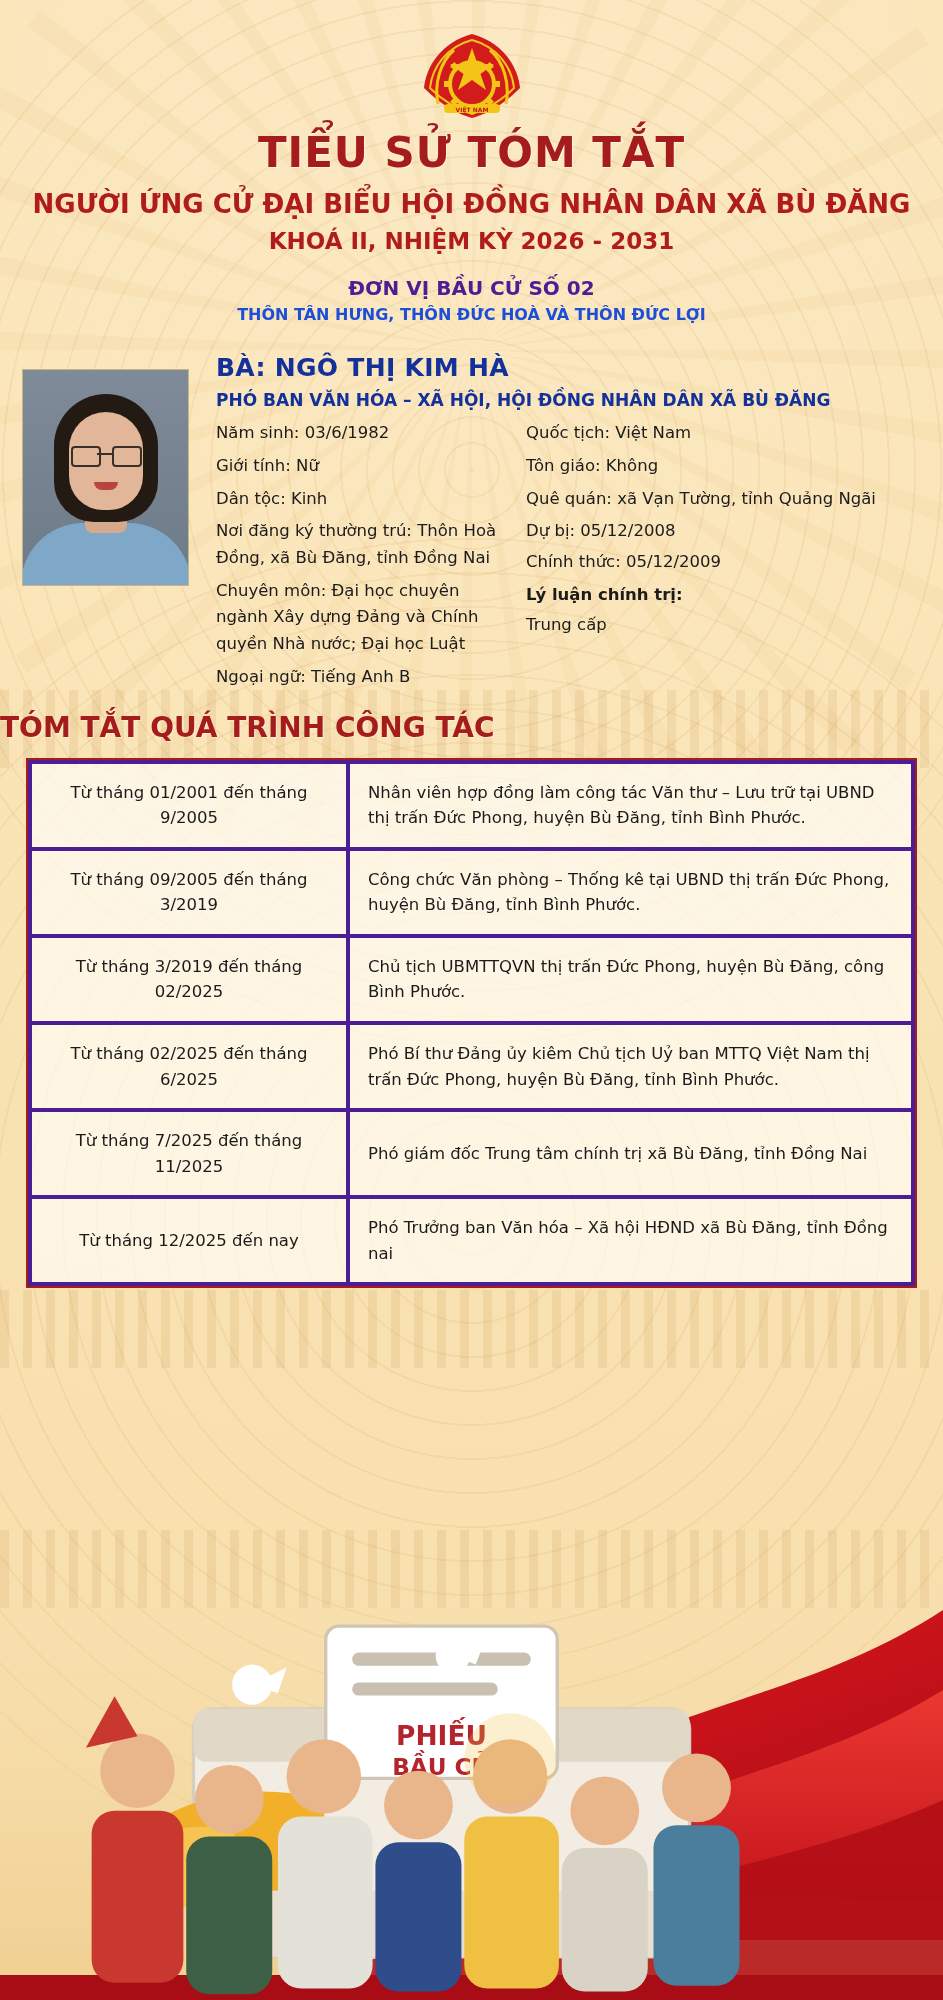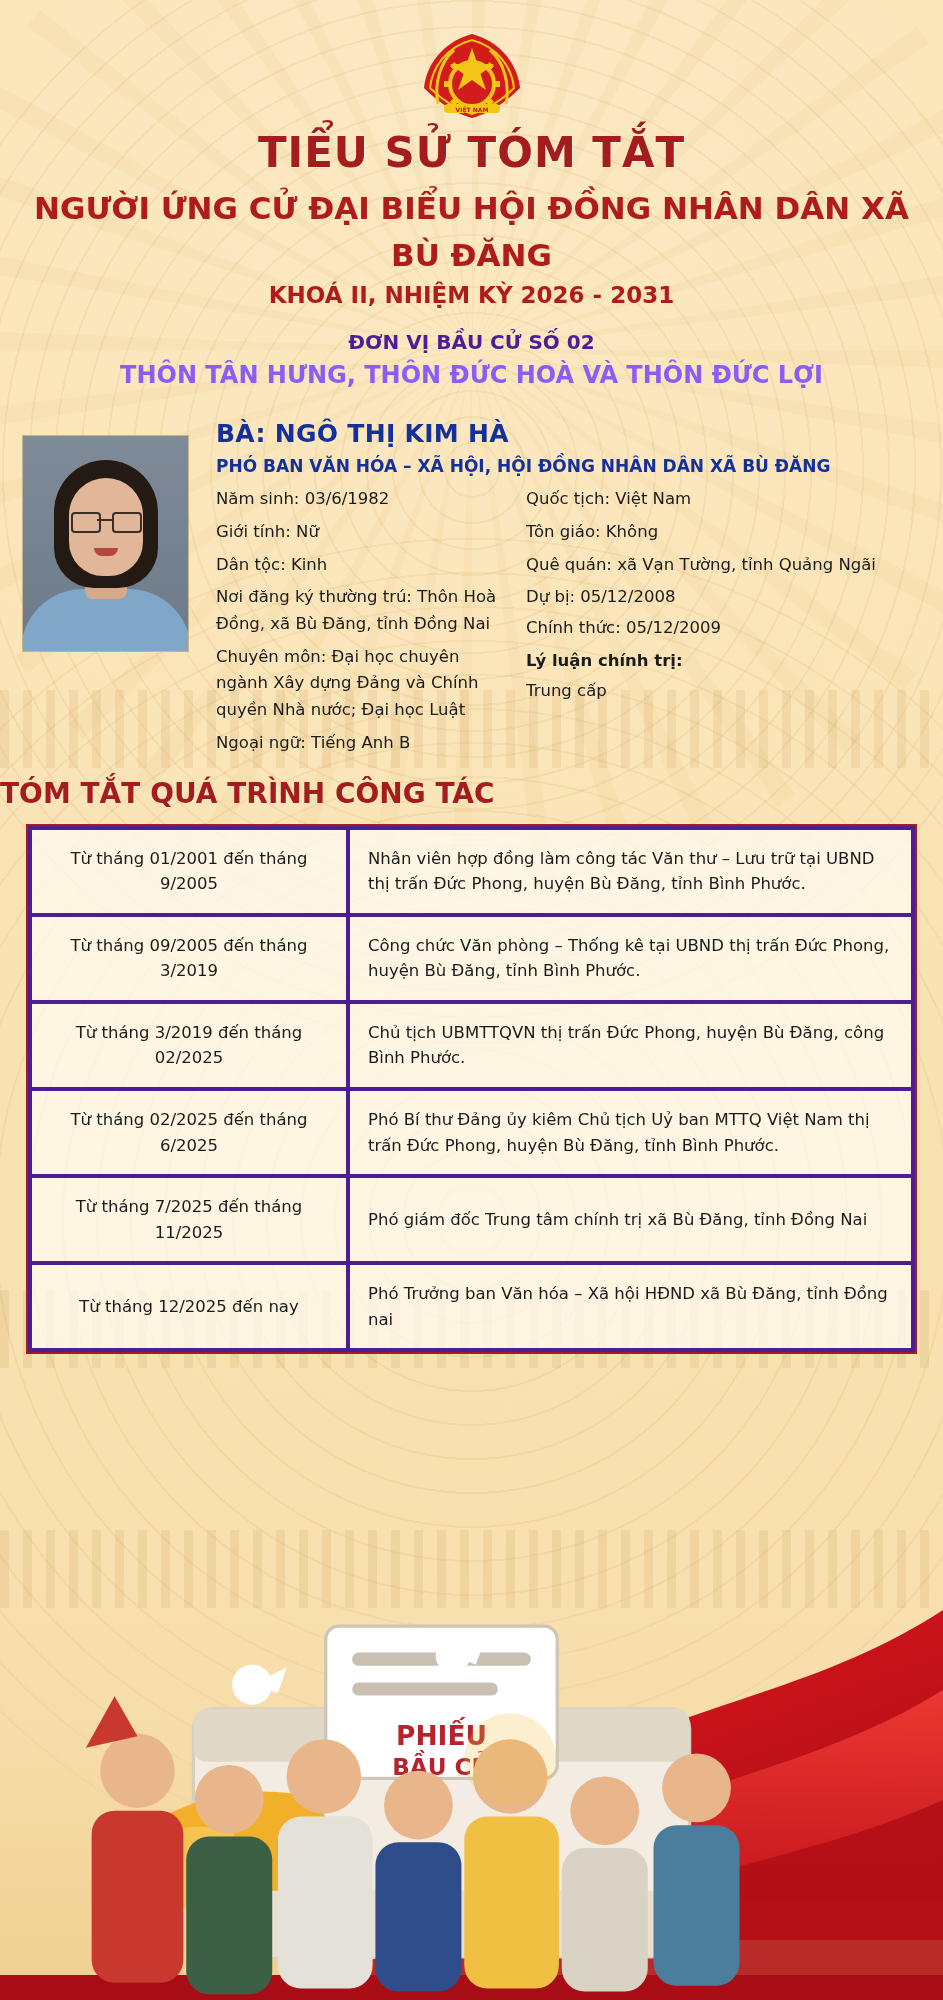--- a/index.html
+++ b/index.html
@@ -113,40 +113,40 @@
     color: #a51c1c;
     font-size: 42px;
     font-weight: bold;
     letter-spacing: 1px;
     text-shadow: 1px 1px 0 rgba(255,255,255,.5);
     margin-bottom: 8px;
     text-align: center;
   }
   .sub-title-1 {
     color: #b01c1c;
-    font-size: 31px;
+    font-size: 26px;
     font-weight: bold;
     line-height: 1.5;
   }
   .sub-title-2 {
     color: #b01c1c;
     font-size: 23px;
     font-weight: bold;
     line-height: 1.5;
   }
   .unit-line {
     color: #4c1d95;
     font-size: 20px;
     font-weight: bold;
     margin-top: 14px;
     line-height: 1.5;
   }
   .unit-line2 {
-    color: #8b5cf6;
-    font-size: 24px;
+    color: #1d4ed8;
+    font-size: 16px;
     font-weight: bold;
     line-height: 1.5;
   }
 
   
   .candidate {
     display: flex;
     margin-top: 26px;
     padding: 0 22px 0 22px;
   }

